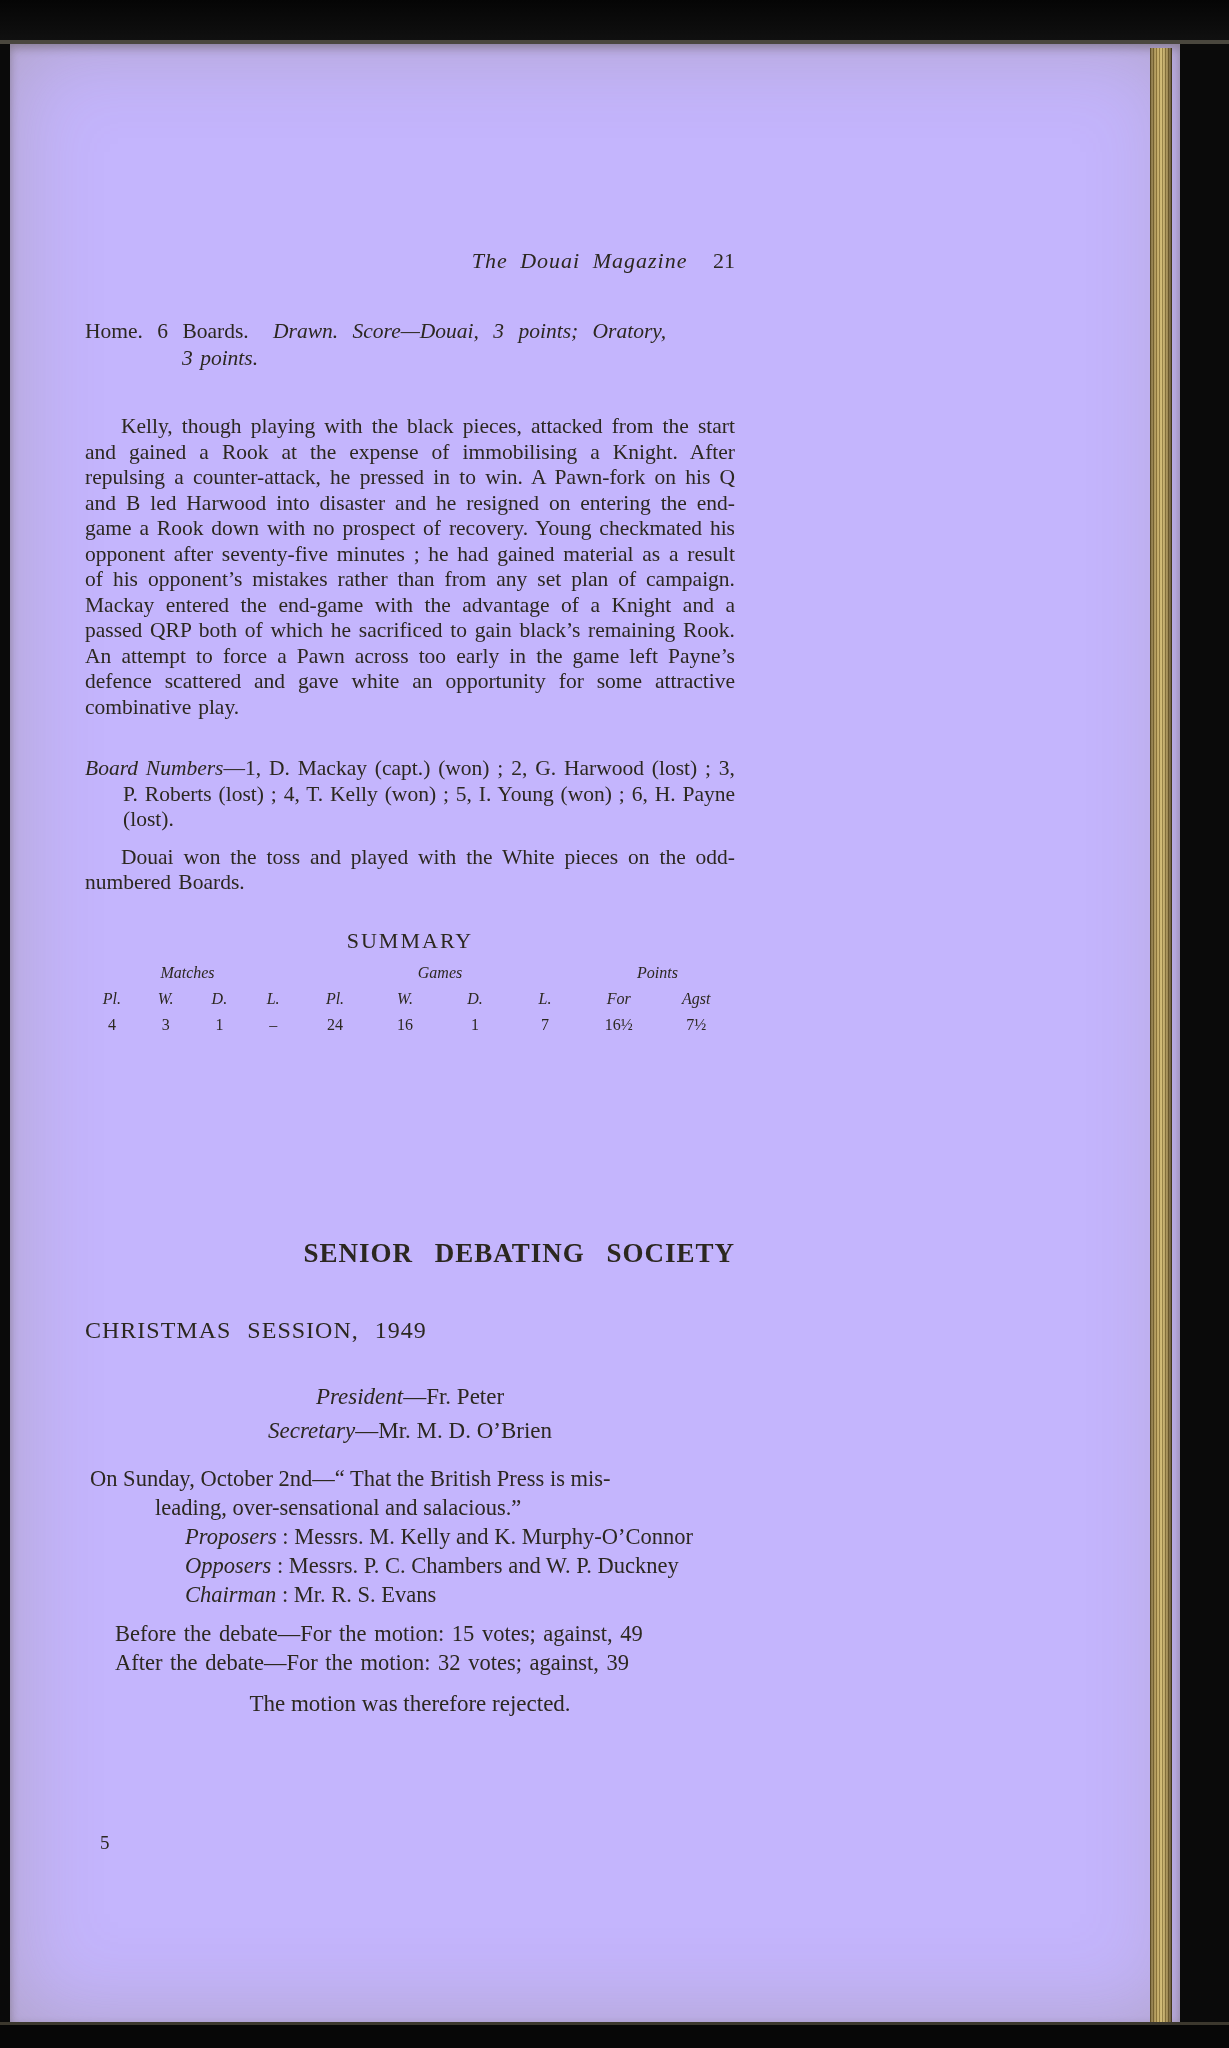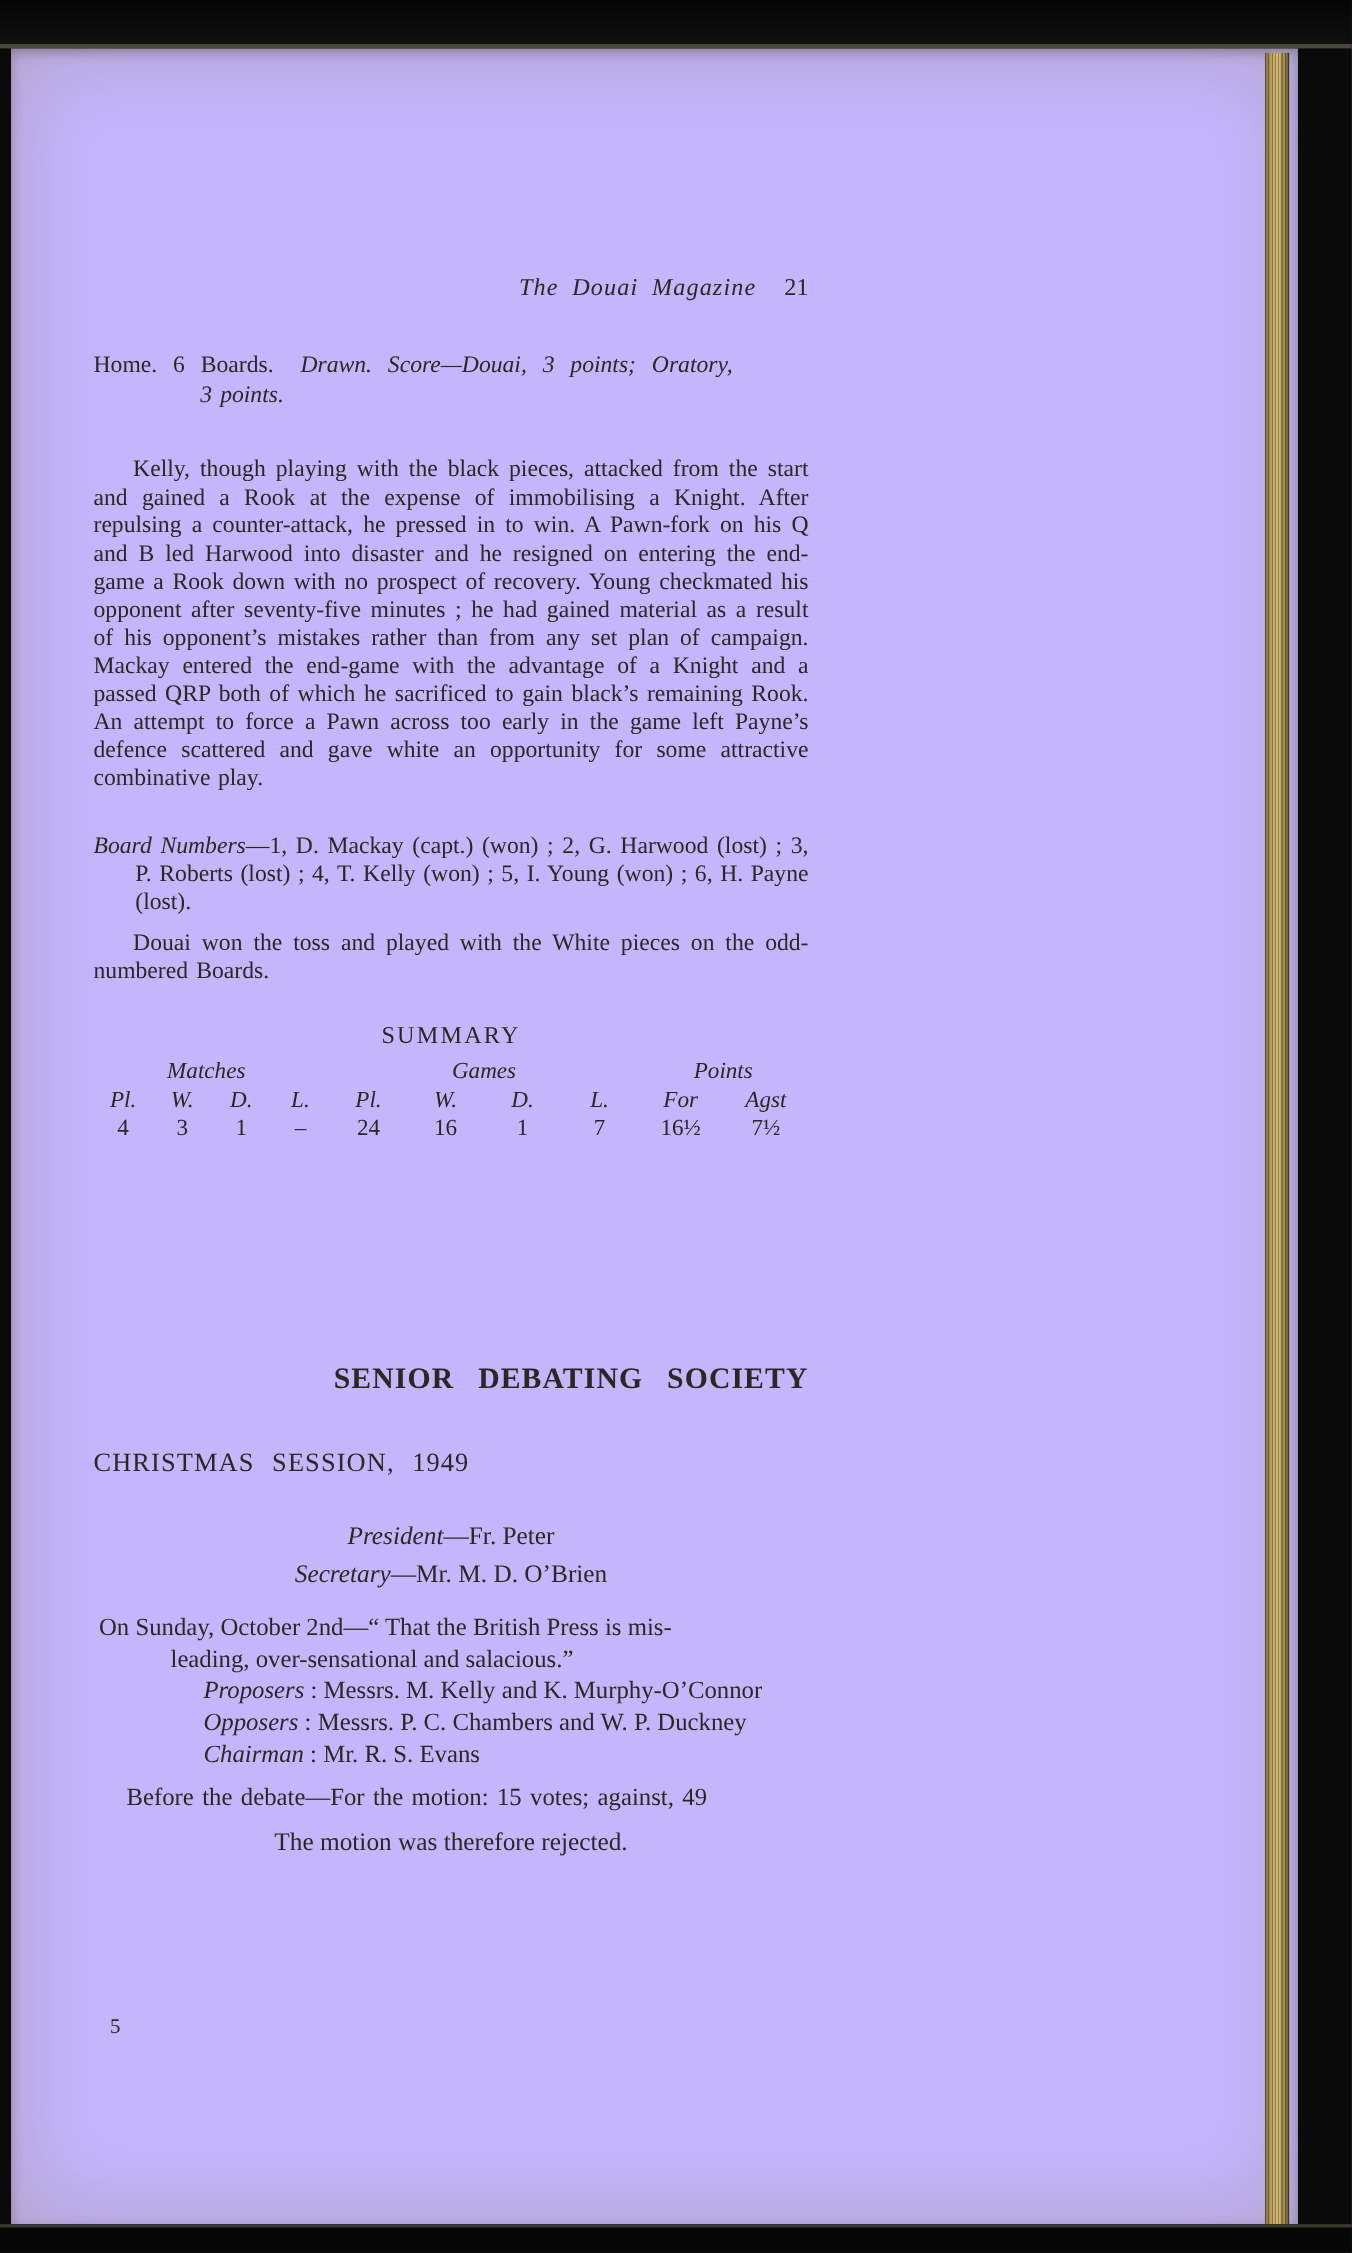--- a/index.html
+++ b/index.html
@@ -64,21 +64,21 @@
   
   .board-numbers {
     margin: 36px 0 0 0; font-size: 21.5px; line-height: 25.5px;
     padding-left: 38px; text-indent: -38px; word-spacing: 1px;
   }
   
   .toss { margin: 12px 0 0 0; font-size: 21.5px; line-height: 25.5px; text-indent: 36px; word-spacing: 2px; }
 
   
   .summary-title { margin-top: 32px; text-align: center; font-size: 22px; letter-spacing: 2px; }
-  .sum-table { margin-top: 6px; display: flex; font-size: 21px; line-height: 26px; font-family: Liberation Serif, serif; }
+  .sum-table { margin-top: 6px; display: flex; font-size: 16px; line-height: 26px; font-family: Liberation Serif, serif; }
   .grp { display: flex; flex-direction: column; }
   .g1 { width: 215px; }
   .g2 { width: 280px; }
   .g3 { width: 155px; }
   .grp-label { text-align: center; font-style: italic; }
   .cols, .vals { display: flex; }
   .cols > span, .vals > span { flex: 1; text-align: center; }
   .cols > span { font-style: italic; }
   .g1 .grp-label { padding-right: 10px; }
 
@@ -188,20 +188,21 @@
       <span>On Sunday, October 2nd—“ That the British Press is mis-</span>
       <span class="m-line2">leading, over-sensational and salacious.”</span>
     </div>
 
     <div class="role-line"><span class="it">Proposers</span><span> :  </span><span>Messrs. M. Kelly and K. Murphy-O’Connor</span></div>
     <div class="role-line"><span class="it">Opposers</span><span> :  </span><span>Messrs. P. C. Chambers and W. P. Duckney</span></div>
     <div class="role-line"><span class="it">Chairman</span><span> :  </span><span>Mr. R. S. Evans</span></div>
 
     <div class="votes">
       <div class="vote-line">Before the debate—For the motion: 15 votes; against, 49</div>
+      <div class="vote-line">After the debate—For the motion: 32 votes; against, 39</div>
     </div>
 
     <p class="result">The motion was therefore rejected.</p>
 
   </div>
 
   <div class="folio">5</div>
 </div>
 
 </body></html>

